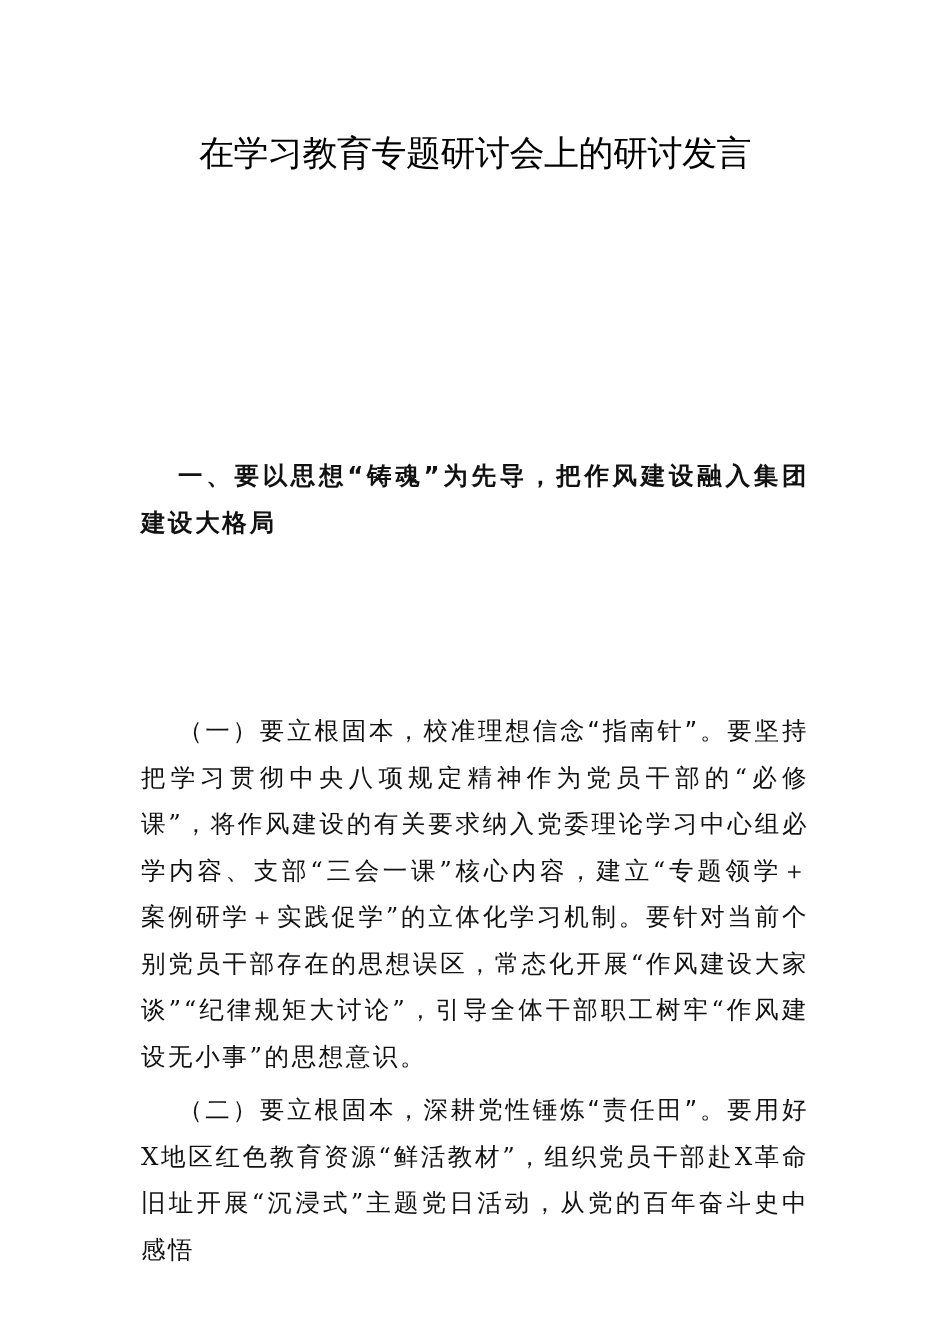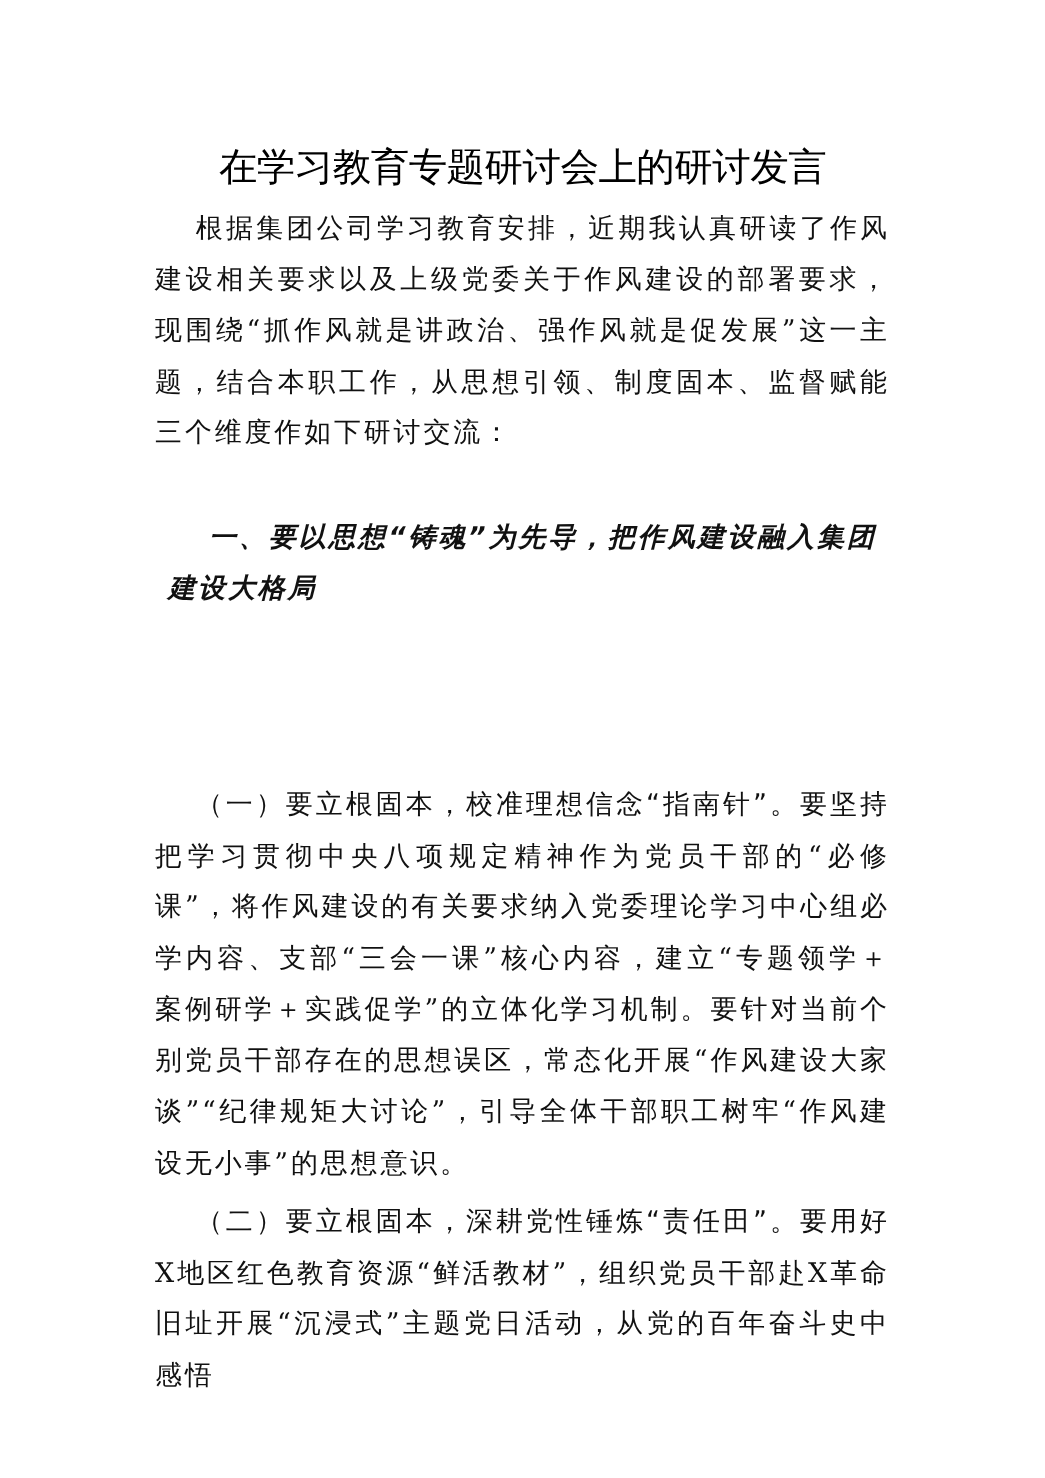--- a/index.html
+++ b/index.html
@@ -46,51 +46,47 @@
     .para {
       margin: 0;
       font-size: 24.5px;
       line-height: 46.5px;
       text-align: justify;
       text-indent: 37px;
       letter-spacing: 2.6px;
       word-break: break-all;
     }
     .heading1 {
-      margin: 12px;
+      margin: 0;
       font-size: 24.5px;
       line-height: 46.5px;
       text-indent: 37px;
       letter-spacing: 2.6px;
       font-weight: bold;
       font-family: "DejaVu Sans", "Liberation Sans", sans-serif;
       text-align: justify;
       word-break: break-all;
-      font-style: italic;
     }
     .bold-lead {
       font-weight: normal;
       font-family: "DejaVu Sans", "Liberation Sans", sans-serif;
     }
     #intro { top: 184px; }
     #sec1-heading { top: 453px; }
     #sec1-body { top: 563px; }
     #sub1 { top: 708px; }
     #sub2 { top: 1087px; }
   </style>
 </head>
 <body>
 
 <div class="page">
 
   <h1 class="title">在学习教育专题研讨会上的研讨发言</h1>
 
-  <div class="body-text" id="intro">
-    <p class="para">根据集团公司学习教育安排，近期我认真研读了作风建设相关要求以及上级党委关于作风建设的部署要求，现围绕“抓作风就是讲政治、强作风就是促发展”这一主题，结合本职工作，从思想引领、制度固本、监督赋能三个维度作如下研讨交流：</p>
-  </div>
 
   <div class="body-text" id="sec1-heading">
     <p class="heading1">一、要以思想“铸魂”为先导，把作风建设融入集团建设大格局</p>
   </div>
 
 
   <div class="body-text" id="sub1">
     <p class="para"><span class="bold-lead">（一）要立根固本，校准理想信念“指南针”。</span><span>要坚持把学习贯彻中央八项规定精神作为党员干部的“必修课”，将作风建设的有关要求纳入党委理论学习中心组必学内容、支部“三会一课”核心内容，建立“专题领学＋案例研学＋实践促学”的立体化学习机制。要针对当前个别党员干部存在的思想误区，常态化开展“作风建设大家谈”“纪律规矩大讨论”，引导全体干部职工树牢“作风建设无小事”的思想意识。</span></p>
   </div>
 

